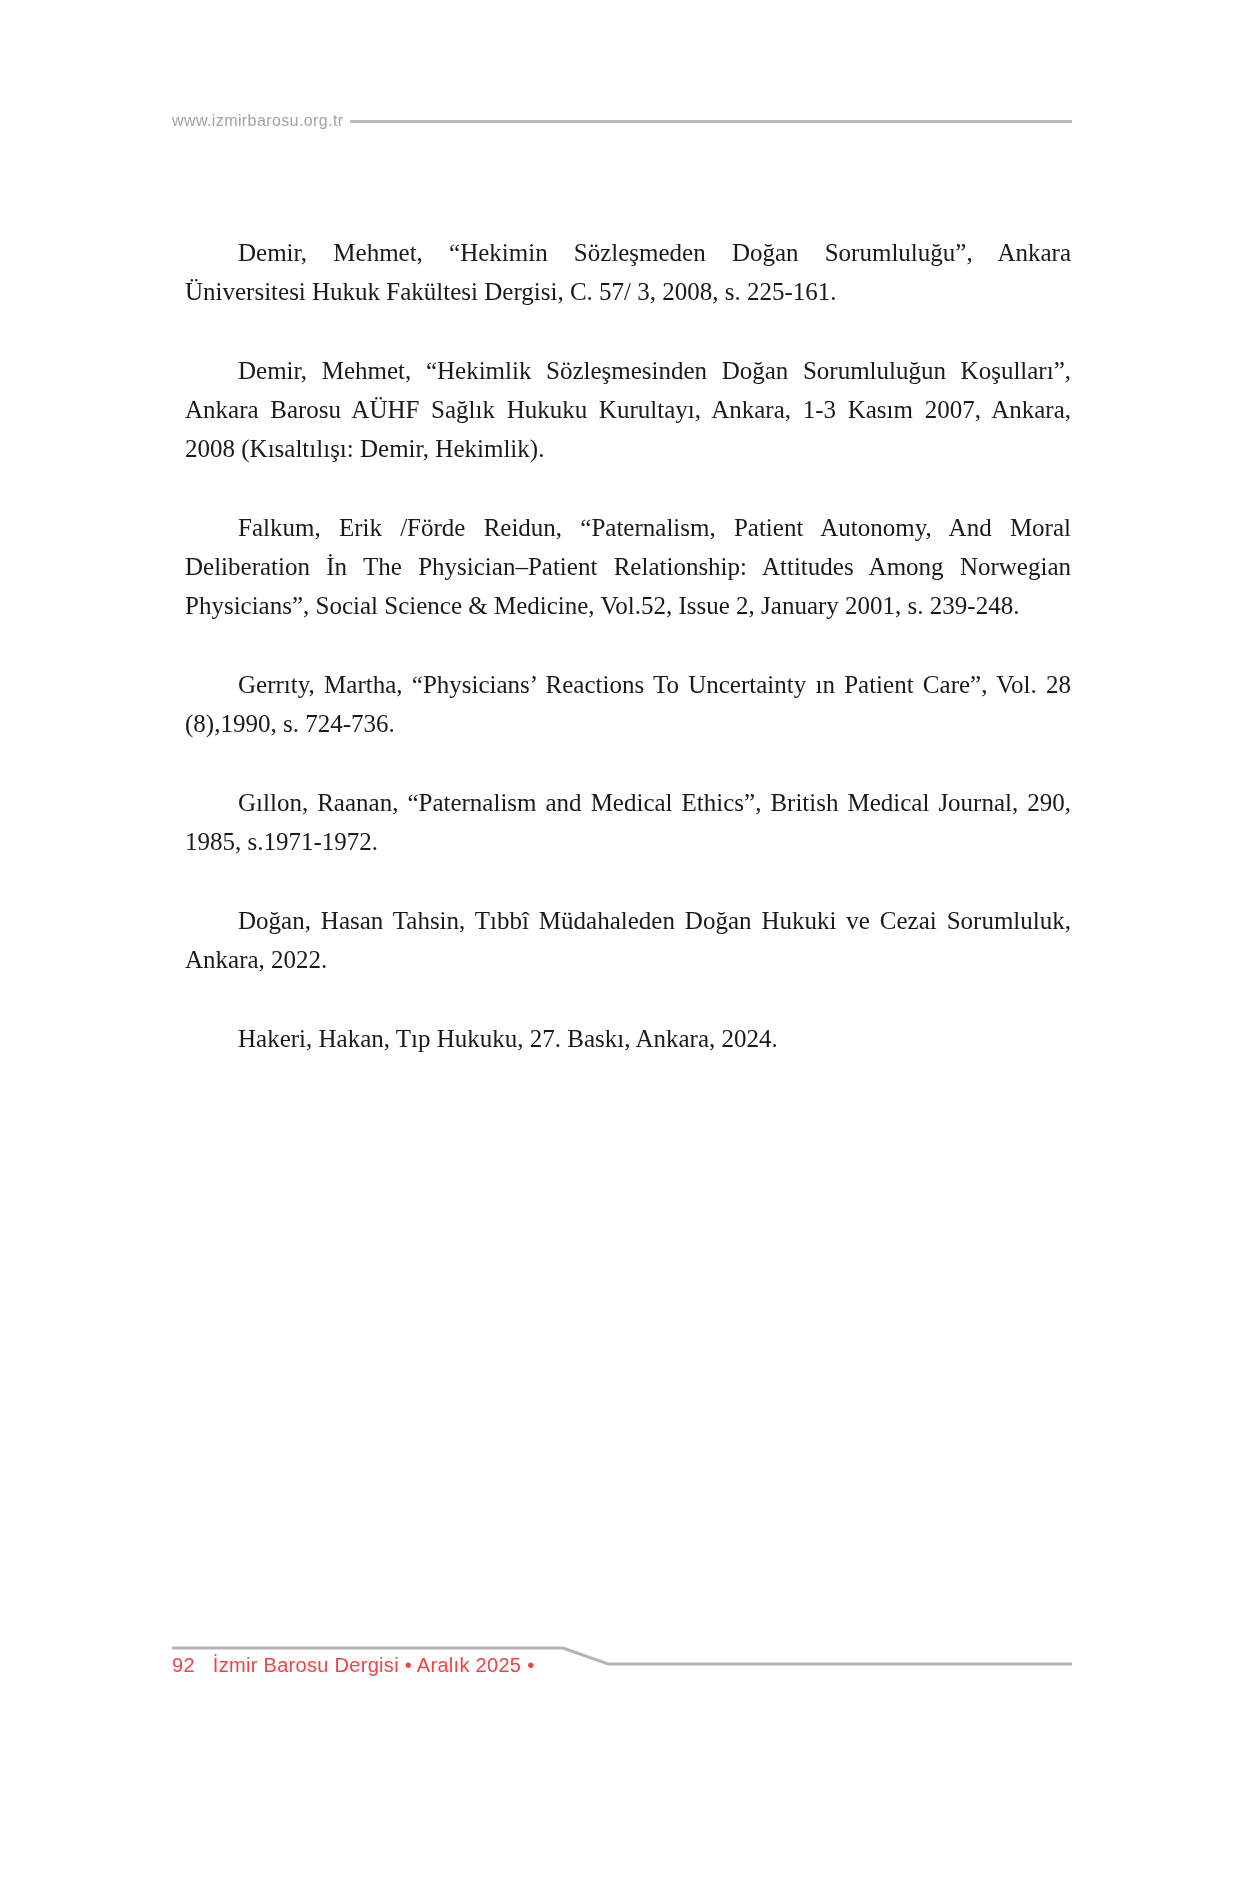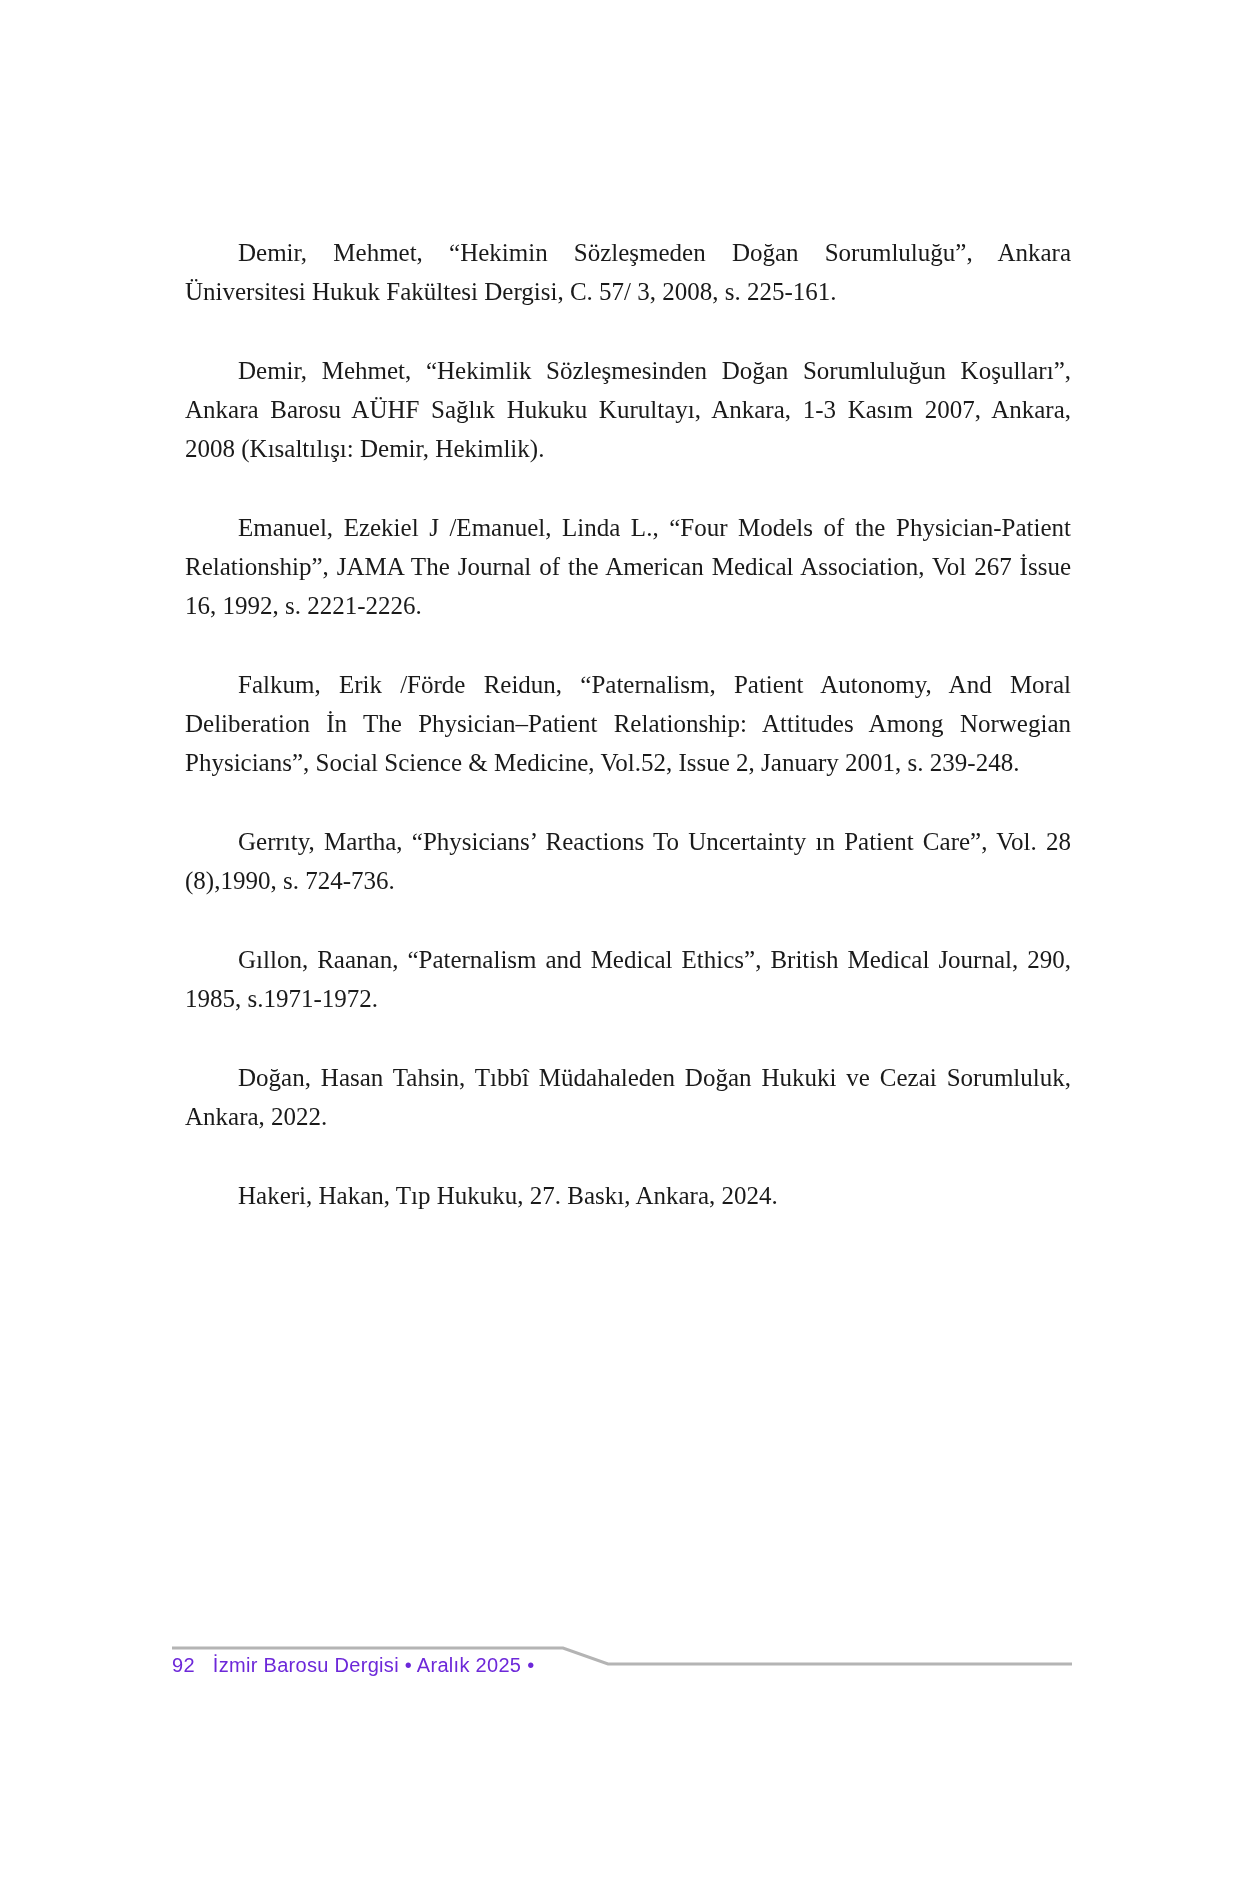--- a/index.html
+++ b/index.html
@@ -64,34 +64,37 @@
   }
   .footer-row {
     position: absolute;
     left: 172px;
     top: 1654px;
     display: flex;
     align-items: flex-end;
     gap: 18px;
     font-family: "Liberation Sans", sans-serif;
     font-size: 20px;
-    color: #6d28d9;
+    color: #ef4444;
     letter-spacing: 0.3px;
   }
 </style>
 </head>
 <body>
 
 <div class="page">
 
+  <div class="header-row">
+    <span class="header-url">www.izmirbarosu.org.tr</span>
+    <span class="header-rule"></span>
+  </div>
 
   <main class="bib">
       <p class="entry"><b>Demir,</b><span> Mehmet, “Hekimin Sözleşmeden Doğan Sorumluluğu”, Ankara Üniversitesi Hukuk Fakültesi Dergisi, C. 57/ 3, 2008, s. 225-161.</span></p>
       <p class="entry"><b>Demir,</b><span> Mehmet, “Hekimlik Sözleşmesinden Doğan Sorumlulu­ğun Koşulları”, Ankara Barosu AÜHF Sağlık Hukuku Kurultayı, Anka­ra, 1-3 Kasım 2007, Ankara, 2008 (Kısaltılışı: Demir, Hekimlik).</span></p>
-      <p class="entry"><b>Emanuel,</b><span> Ezekiel J /</span><b>Emanuel,</b><span> Linda L., “Four Models of the Physician-Patient Relationship”, JAMA The Journal of the American Medical Association, Vol 267 İssue 16, 1992, s. 2221-2226.</span></p>
       <p class="entry"><b>Falkum,</b><span> Erik /</span><b>Förde</b><span> Reidun, “Paternalism, Patient Autonomy, And Moral Deliberation İn The Physician–Patient Relationship: Attitu­des Among Norwegian Physicians”, Social Science &amp; Medicine, Vol.52, Issue 2, January 2001, s. 239-248.</span></p>
       <p class="entry"><b>Gerrıty,</b><span> Martha, “Physicians’ Reactions To Uncertainty ın Patient Care”, Vol. 28 (8),1990, s. 724-736.</span></p>
       <p class="entry"><b>Gıllon,</b><span> Raanan, “Paternalism and Medical Ethics”, British Medical Journal, 290, 1985, s.1971-1972.</span></p>
       <p class="entry"><b>Doğan,</b><span> Hasan Tahsin, Tıbbî Müdahaleden Doğan Hukuki ve Ce­zai Sorumluluk, Ankara, 2022.</span></p>
       <p class="entry"><b>Hakeri,</b><span> Hakan, Tıp Hukuku, 27. Baskı, Ankara, 2024.</span></p>
     </main>
 
   <svg class="footer-rule-svg" viewBox="0 0 1260 40" xmlns="http://www.w3.org/2000/svg">
     <polyline points="172,8 563,8 608,24 1072,24" fill="none" stroke="#b4b4b4" stroke-width="3" stroke-linejoin="miter"></polyline>
   </svg>

